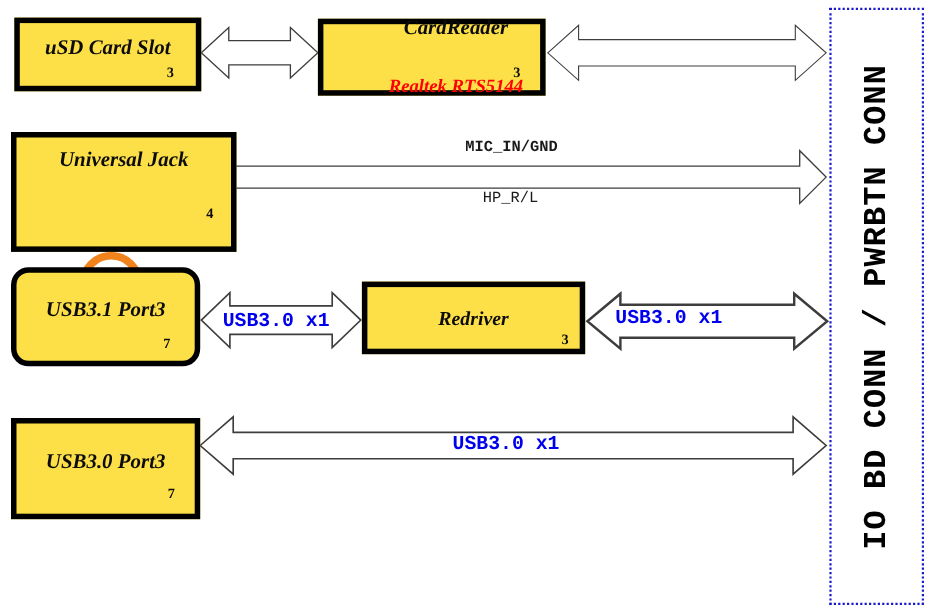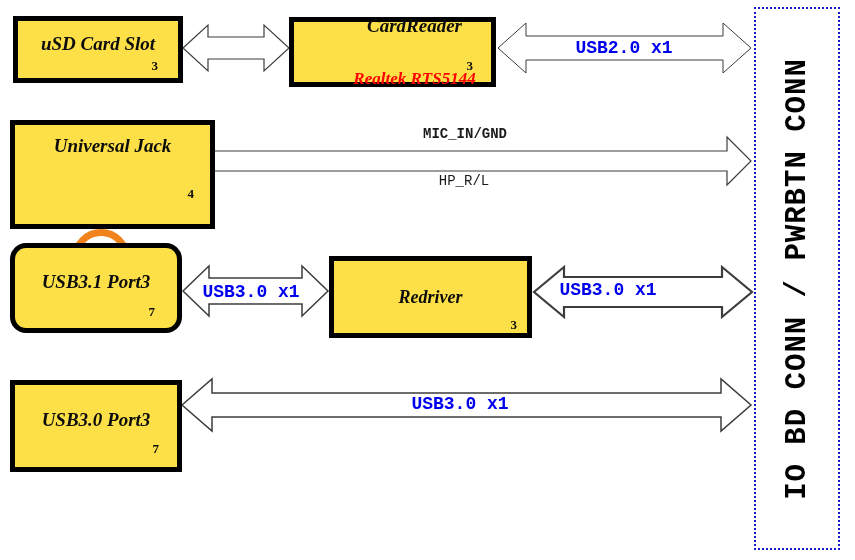--- a/index.html
+++ b/index.html
@@ -44,40 +44,39 @@
     <div class="box-title pad-b">uSD Card Slot</div>
     <div class="pnum" style="right:20px;bottom:4px;">3</div>
   </div>
 
   <div class="box" style="left:289px;top:17px;width:207px;height:70px;padding-left:44px;">
     <div class="box-title">CardReader</div>
     <div class="box-part">Realtek RTS5144</div>
     <div class="pnum" style="right:18px;bottom:8px;">3</div>
   </div>
 
-  <div class="link-label" style="left:624px;top:48px;">USB2.0 x1</div>
 
   <div class="box" style="left:10px;top:120px;width:205px;height:109px;">
     <div class="box-title" style="position:absolute;top:10px;left:0;right:0;text-align:center;">Universal Jack</div>
     <div class="jack-ring"></div>
     <div class="jack-ring-inner"></div>
     <div class="pnum" style="right:16px;bottom:22px;">4</div>
   </div>
 
   <div class="plain-label" style="left:465px;top:134px;font-weight:bold;">MIC_IN/GND</div>
   <div class="plain-label" style="left:464px;top:181px;">HP_R/L</div>
 
   <div class="box" style="left:10px;top:243px;width:172px;height:90px;border-radius:16px;">
     <div class="box-title pad-b">USB3.1 Port3</div>
     <div class="pnum" style="right:22px;bottom:8px;">7</div>
   </div>
 
   <div class="link-label" style="left:251px;top:292px;">USB3.0 x1</div>
 
-  <div class="box" style="left:329px;top:256px;width:203px;height:82px;">
+  <div class="box" style="left:329px;top:256px;width:203px;height:66px;">
     <div class="box-title" style="font-size:18px;">Redriver</div>
     <div class="pnum" style="right:10px;bottom:0px;">3</div>
   </div>
 
   <div class="link-label" style="left:608px;top:290px;">USB3.0 x1</div>
 
   <div class="box" style="left:10px;top:380px;width:172px;height:92px;">
     <div class="box-title pad-b">USB3.0 Port3</div>
     <div class="pnum" style="right:18px;bottom:10px;">7</div>
   </div>

